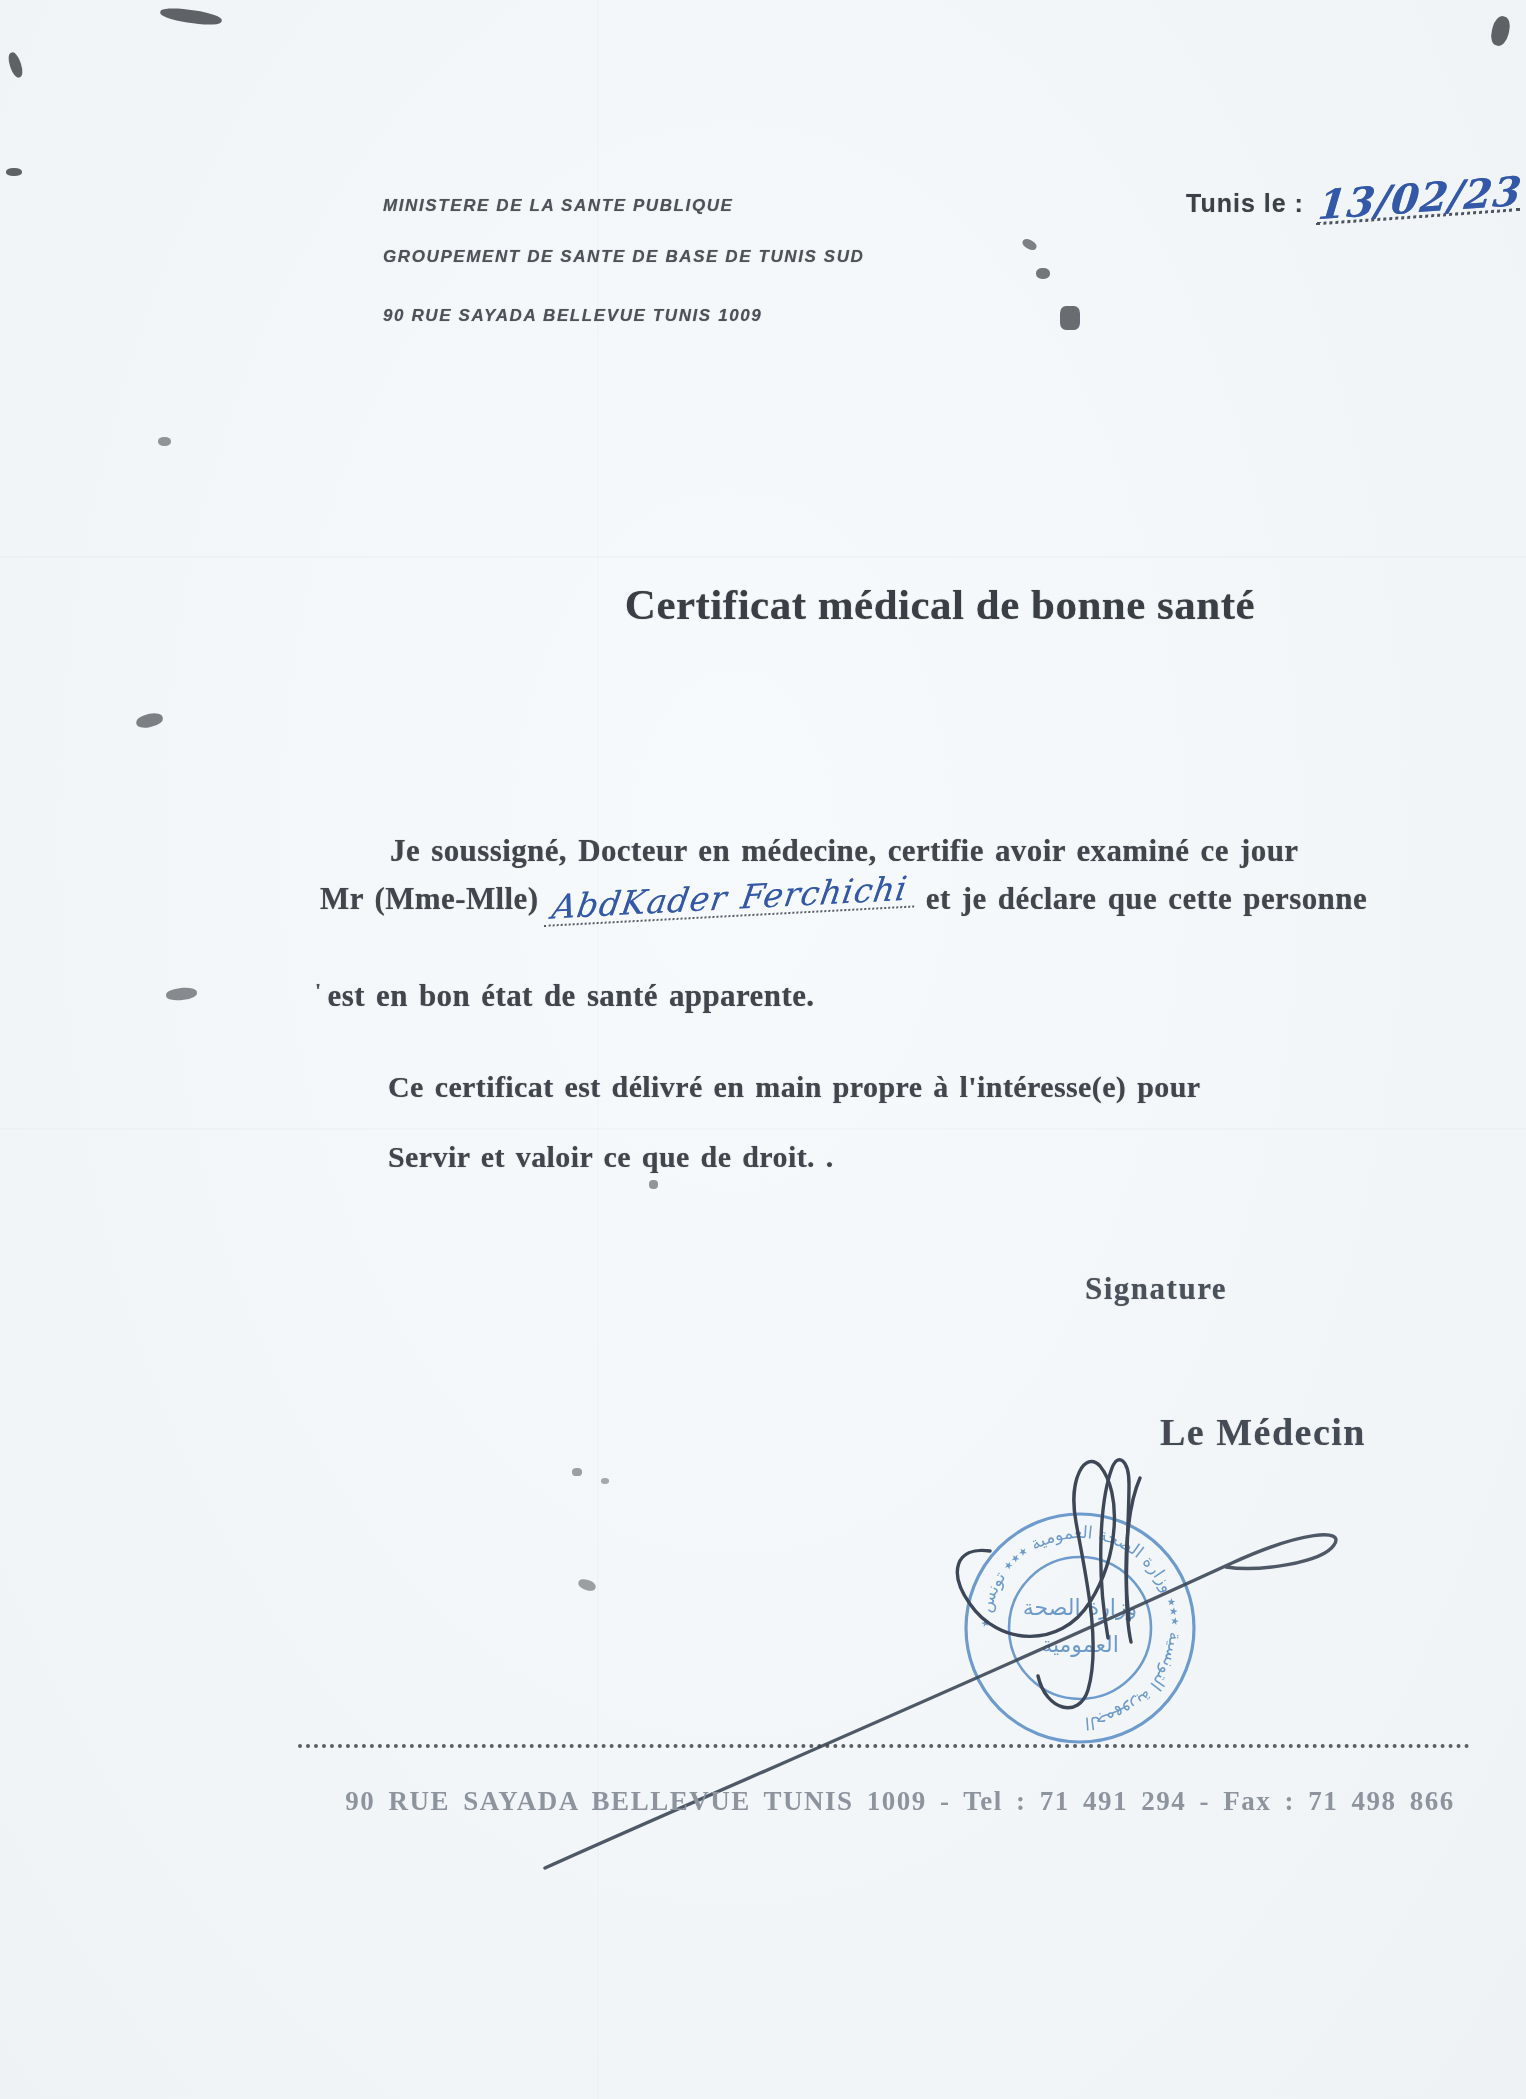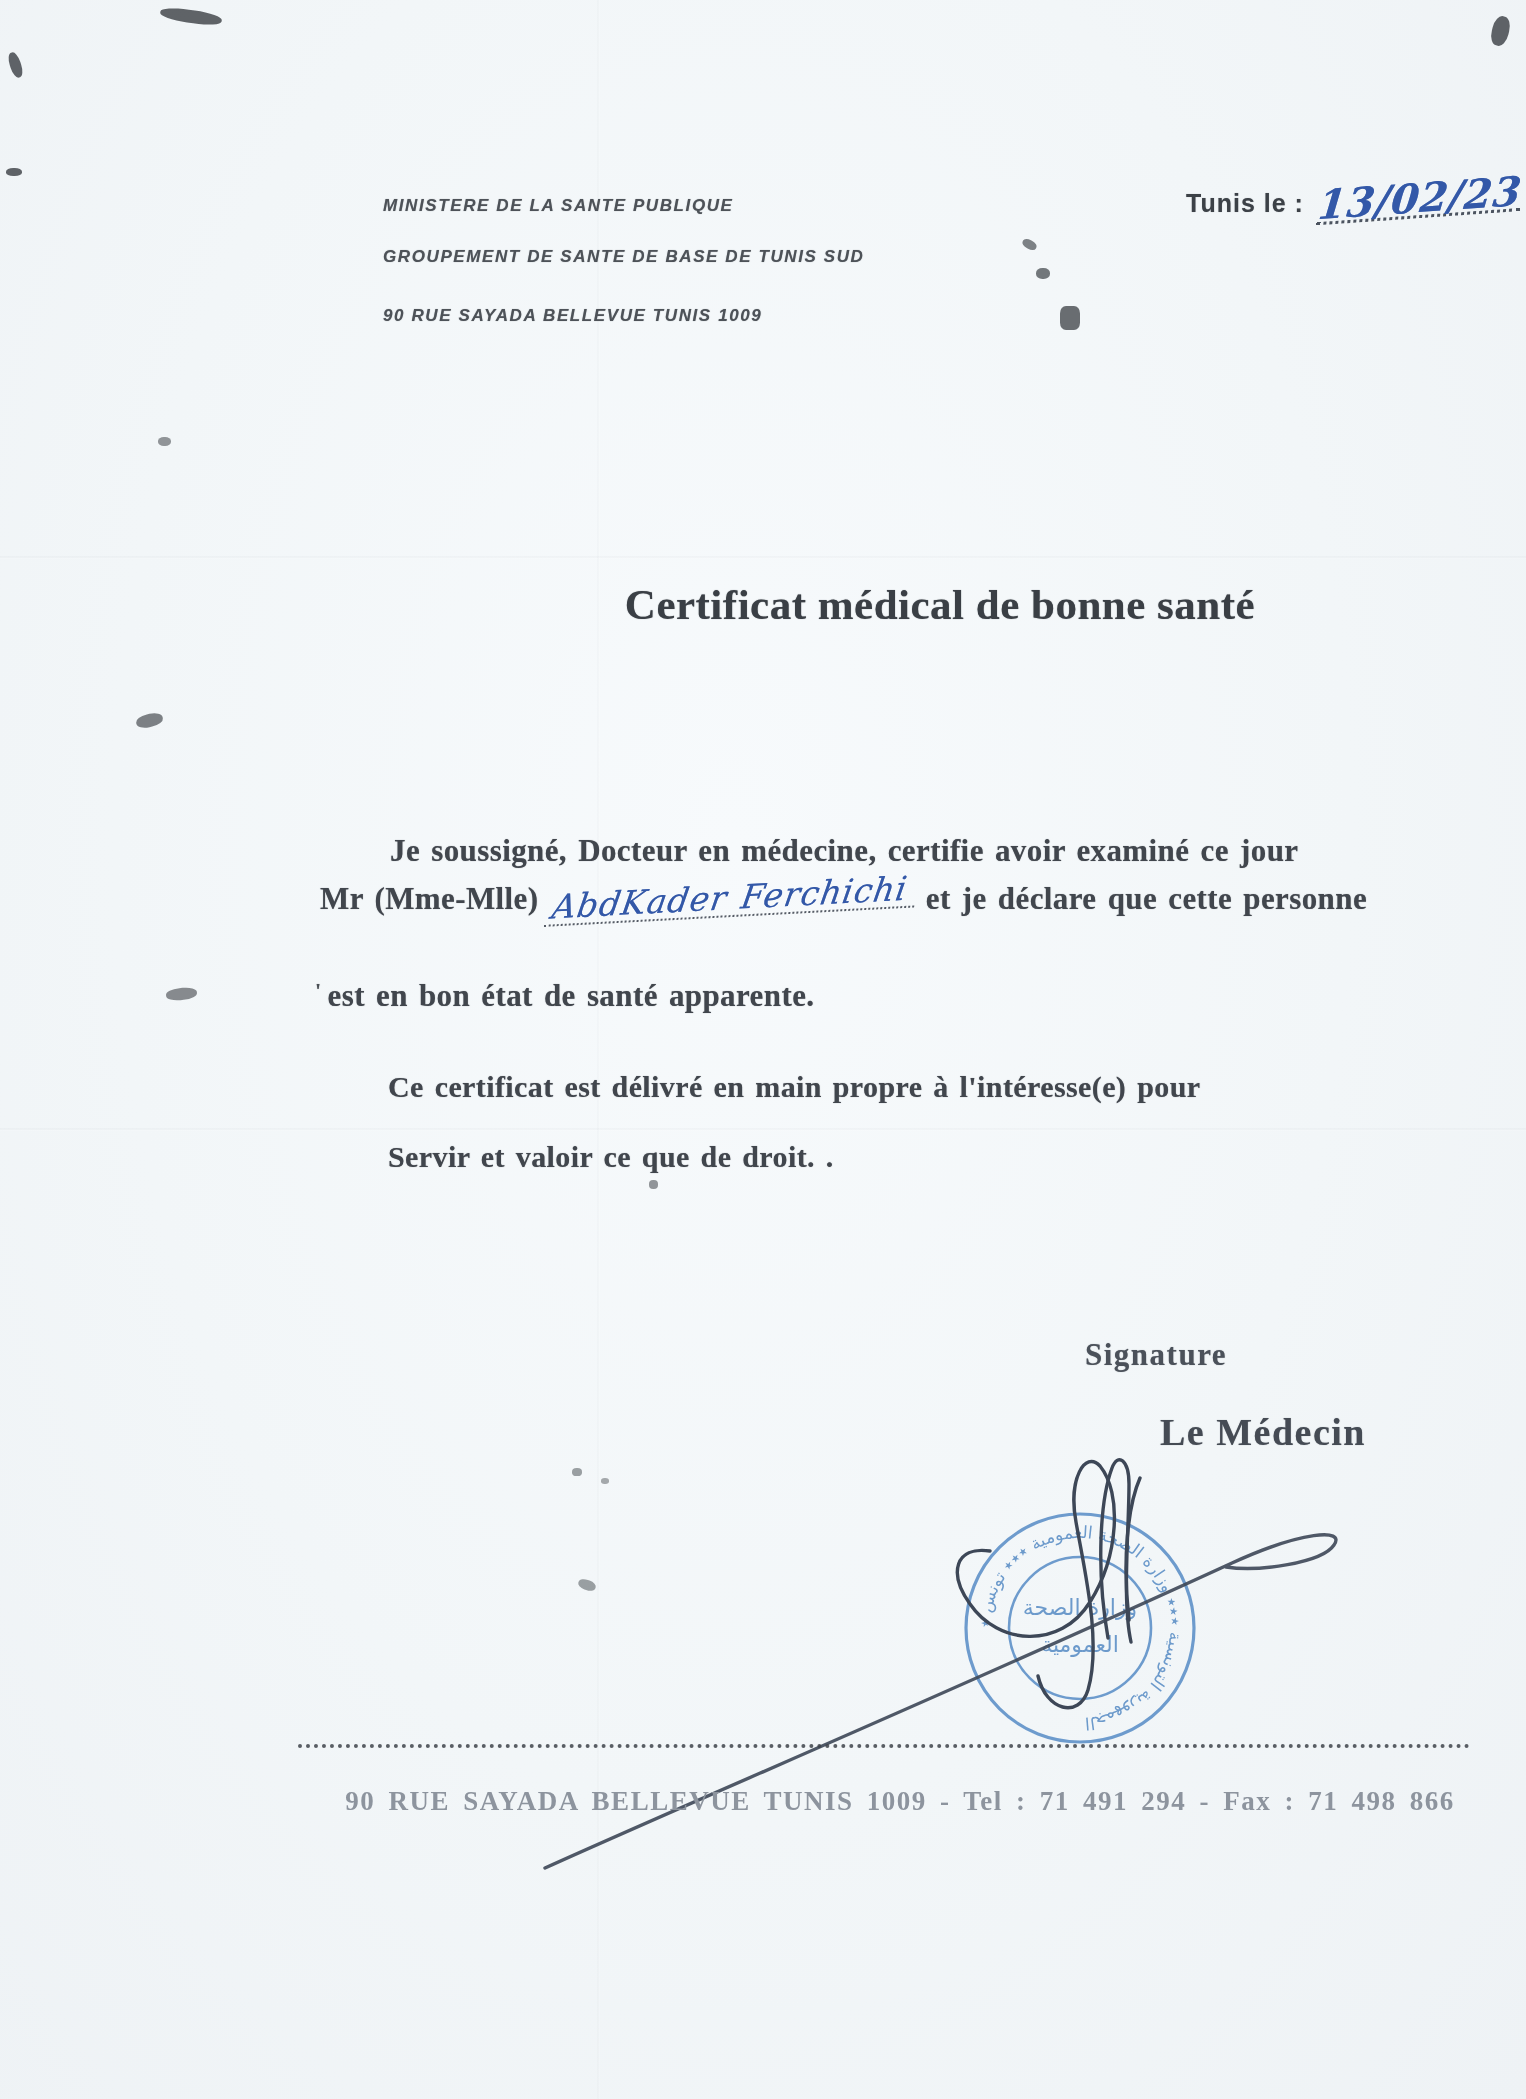--- a/index.html
+++ b/index.html
@@ -82,21 +82,21 @@
   .tick{font-weight:700;color:#4a4f55;font-size:22px;vertical-align:8px;margin-right:6px;}
   .p2l1{left:388px;top:1022px;font-size:30px;}
   .p2l2{left:388px;top:1092px;font-size:30px;}
   .sig-label{
     position:absolute;
     font-size:31px;font-weight:700;color:#4b515a;
     letter-spacing:1.5px;
     text-shadow:0 0 1px rgba(75,81,90,0.5);
     white-space:nowrap;
   }
-  .sig1{left:1085px;top:1337px;}
+  .sig1{left:1085px;top:1271px;}
   .sig2{left:1160px;top:1410px;font-size:38px;color:#454b54;}
   .dotline{
     position:absolute;left:298px;top:1738px;width:1172px;height:6px;
     border-bottom:4px dotted #3f444b;
     opacity:0.85;
   }
   .footer{
     position:absolute;left:340px;top:1786px;width:1120px;
     text-align:center;
     font-size:27px;font-weight:700;

